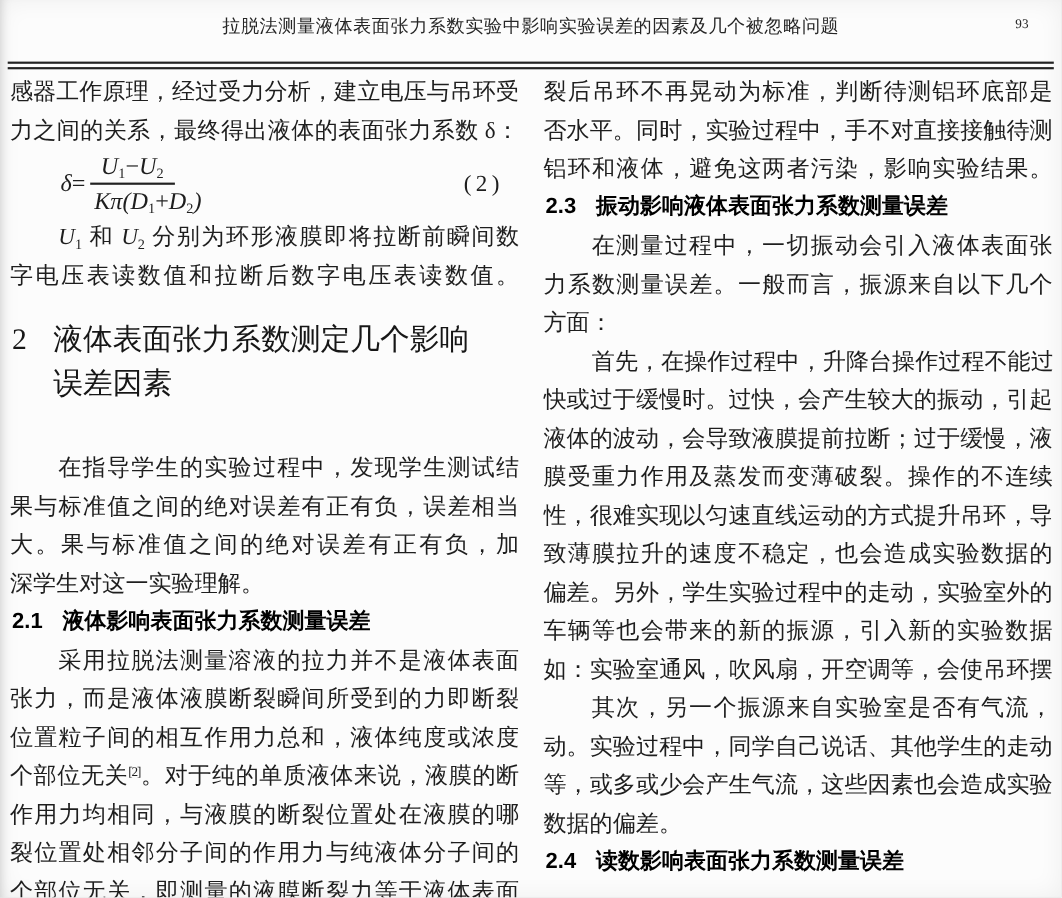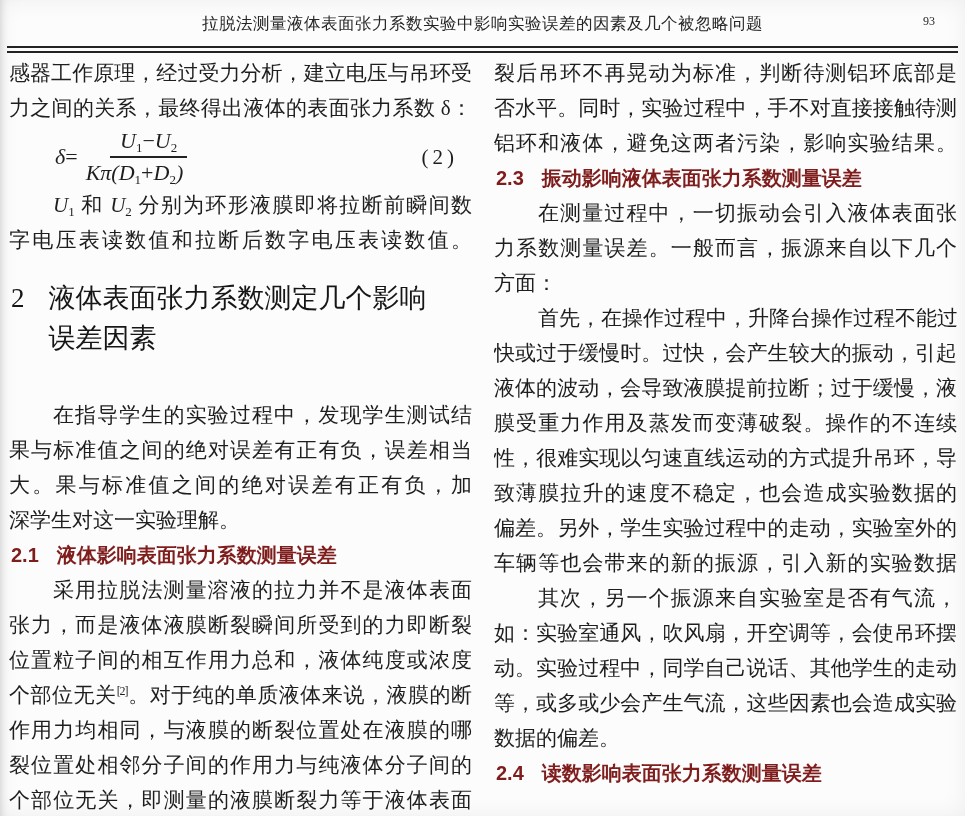--- a/index.html
+++ b/index.html
@@ -6,21 +6,21 @@
   .page{
     position:relative;
     width:965px;height:816px;
     background:#fcfcfc;
     overflow:hidden;
     color:#1e1e1e;
     font-family:"Liberation Serif","DejaVu Serif",serif;
     box-shadow:inset 0 0 22px rgba(0,0,0,0.06), inset 8px 0 10px -8px rgba(0,0,0,0.18);
   }
   
-  .page-header{position:relative;height:46px;border-radius:12px;}
+  .page-header{position:relative;height:56px;border-radius:12px;}
   .page-header .title{
     position:absolute;left:0;right:0;top:13px;
     text-align:center;font-size:16.5px;color:#262626;
     letter-spacing:0.5px;
   }
   .page-header .pageno{
     position:absolute;right:30px;top:14px;font-size:12px;color:#262626;
   }
   .rule{margin:0 7px;height:3px;border-top:2.5px solid #232323;border-bottom:2px solid #232323;}
   
@@ -41,31 +41,31 @@
   
   .sec{
     display:flex;margin:20px 0 40px 0;font-weight:normal;
     font-size:27px;line-height:40px;color:#161616;
   }
   .sec .sec-num{flex:0 0 auto;padding-left:2px;margin-right:24px;}
   .sec .sec-line{display:block;}
   
   .subsec{
     height:35px;line-height:35px;font-size:20px;font-weight:bold;
-    font-family:"Liberation Sans","DejaVu Sans",sans-serif;color:#7f1d1d;
+    font-family:"Liberation Sans","DejaVu Sans",sans-serif;color:#000000;
     white-space:nowrap;overflow:hidden;margin:0;
   }
   .subsec .sub-num{margin-right:18px;margin-left:2px;}
   
   .formula{
     height:56px;margin:3px 0;display:flex;align-items:center;
     font-size:22px;
   }
   .formula .eq-body{display:inline-flex;align-items:center;margin-left:46px;}
-  .frac{display:inline-flex;flex-direction:column;align-items:flex-end;margin-left:4px;}
+  .frac{display:inline-flex;flex-direction:column;align-items:flex-start;margin-left:4px;}
   .frac .num{display:block;padding:0 10px 2px 10px;border-bottom:2px solid #222;line-height:26px;}
   .frac .den{display:block;padding:2px 4px 0 4px;line-height:26px;}
   .eq-tag{margin-left:auto;margin-right:14px;letter-spacing:4px;font-size:21px;}
 </style>
 </head>
 <body>
 
 <div class="page">
 
   <div class="page-header">
@@ -133,22 +133,22 @@
 
       <div class="ln ind">首先，在操作过程中，升降台操作过程不能过</div>
       <div class="ln">快或过于缓慢时。过快，会产生较大的振动，引起</div>
       <div class="ln">液体的波动，会导致液膜提前拉断；过于缓慢，液</div>
       <div class="ln">膜受重力作用及蒸发而变薄破裂。操作的不连续</div>
       <div class="ln">性，很难实现以匀速直线运动的方式提升吊环，导</div>
       <div class="ln">致薄膜拉升的速度不稳定，也会造成实验数据的</div>
       <div class="ln">偏差。另外，学生实验过程中的走动，实验室外的</div>
       <div class="ln">车辆等也会带来的新的振源，引入新的实验数据</div>
 
+      <div class="ln">如：实验室通风，吹风扇，开空调等，会使吊环摆</div>
       <div class="ln ind">其次，另一个振源来自实验室是否有气流，</div>
-      <div class="ln">如：实验室通风，吹风扇，开空调等，会使吊环摆</div>
       <div class="ln">动。实验过程中，同学自己说话、其他学生的走动</div>
       <div class="ln">等，或多或少会产生气流，这些因素也会造成实验</div>
       <div class="ln short">数据的偏差。</div>
 
       <h3 class="subsec"><span class="sub-num">2.4</span><span>读数影响表面张力系数测量误差</span></h3>
     </div>
 
   </div>
 </div>
 

